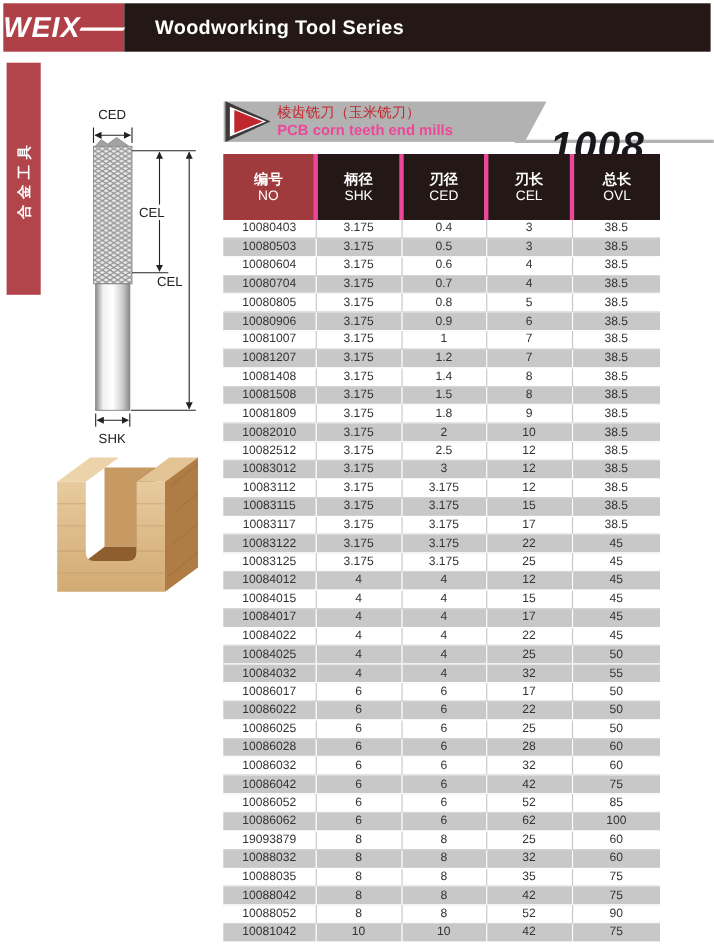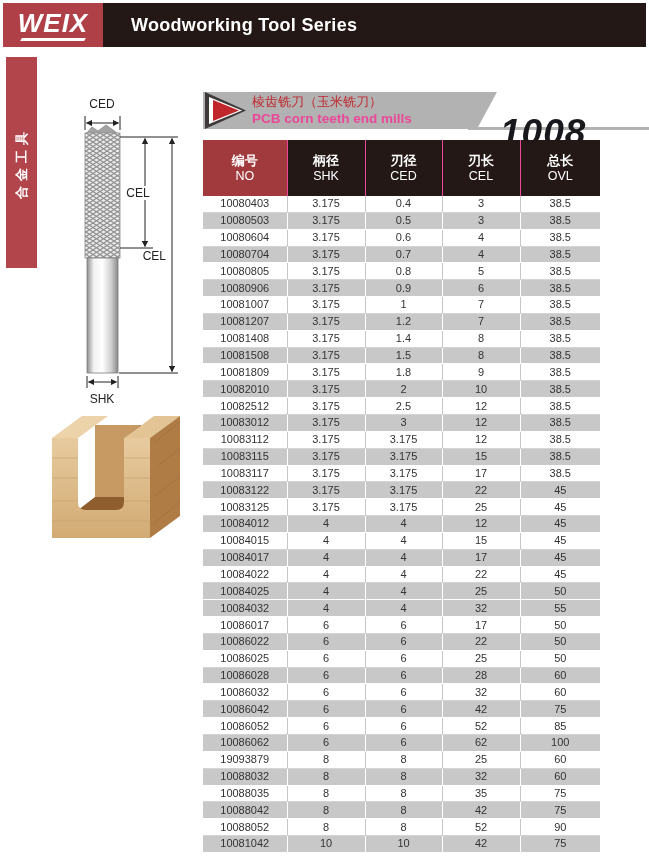--- a/index.html
+++ b/index.html
@@ -1,22 +1,22 @@
 <!DOCTYPE html>
 <html style="--brand-red: #b04047; --side-red: #b2454b; --header-red: #a13a3d; --dark: #231815; --banner-gray: #b2b2b2; --row-gray: #c8c8c8;"><head>
 <meta charset="utf-8">
 <style>
   html,body{margin:0;padding:0;background:#fff;}
   #page{position:relative;width:649px;height:863px;background:#fff;overflow:hidden;
         font-family:"Liberation Sans",sans-serif;}
 
   
   .topbar{position:absolute;left:3px;top:3px;width:643px;height:44px;display:flex;}
-  .logo-block{width:100px;height:44px;background:var(--brand-red);display:flex;
-              flex-direction:column;align-items:center;justify-content:center;}
+  .logo-block{width:110px;height:44px;background:var(--brand-red);display:flex;
+              align-items:center;justify-content:center;}
   .logo-text{color:#fff;font-weight:bold;font-size:26px;letter-spacing:1px;line-height:1;
              font-style:italic;}
   .logo-underline{width:64px;height:3px;background:#fff;margin-top:2px;transform:skewX(-30deg);}
   .series-block{flex:1;height:44px;background:var(--dark);display:flex;align-items:center;}
   .series-title{color:#fff;font-weight:bold;font-size:18px;padding-left:28px;letter-spacing:.3px;}
 
   
   .side-tab{position:absolute;left:6px;top:57px;width:31px;height:211px;background:var(--side-red);}
   .side-tab span{position:absolute;left:50%;top:50%;transform:translate(-50%,-50%) rotate(-90deg);
                  white-space:nowrap;color:#fff;font-size:13px;font-weight:bold;letter-spacing:5px;}
@@ -28,25 +28,25 @@
   .banner-arrow{position:absolute;left:203px;top:91px;width:46px;height:39px;}
   .banner-texts{position:absolute;left:252px;top:93px;width:250px;}
   .banner-zh{color:#c0272d;font-size:13px;font-weight:normal;line-height:17px;}
   .banner-en{color:#ec4899;font-size:13.5px;font-weight:bold;line-height:17px;}
   .model-no{position:absolute;left:500px;top:86px;width:110px;font-size:37px;font-weight:bold;
             font-style:italic;color:#17171c;letter-spacing:1px;margin-top:26px;}
 
   
   .spec-table-wrap{position:absolute;left:203px;top:140px;width:397px;}
   table{border-collapse:collapse;table-layout:fixed;width:397px;}
-  th{height:56px;padding:0;color:#fff;text-align:center;vertical-align:middle;background:var(--dark);}
+  th{height:38px;padding:11px;color:#fff;text-align:center;vertical-align:middle;background:var(--dark);}
   th .zh{display:block;font-size:13px;font-weight:bold;line-height:16px;}
   th .en{display:block;font-size:12.5px;font-weight:normal;line-height:15px;}
   th:first-child{background:var(--header-red);}
-  th + th{border-left:1px solid #ec4899;margin-left:48px;}
+  th + th{border-left:4px solid #ec4899;margin-left:48px;}
   td{height:15.85px;padding:0;text-align:center;font-size:11px;color:#333;line-height:1;
      border-bottom:1px solid #d4d4d4;}
   td + td{border-left:1px solid #c6c6c6;}
   tr.alt td{background:var(--row-gray);border-bottom:1px solid #fff;}
   tr.alt td + td{border-left:1px solid #fff;}
 
   
   .mill-figure{position:absolute;left:58px;top:88px;}
   .wood-figure{position:absolute;left:40px;top:406px;}
 </style>

